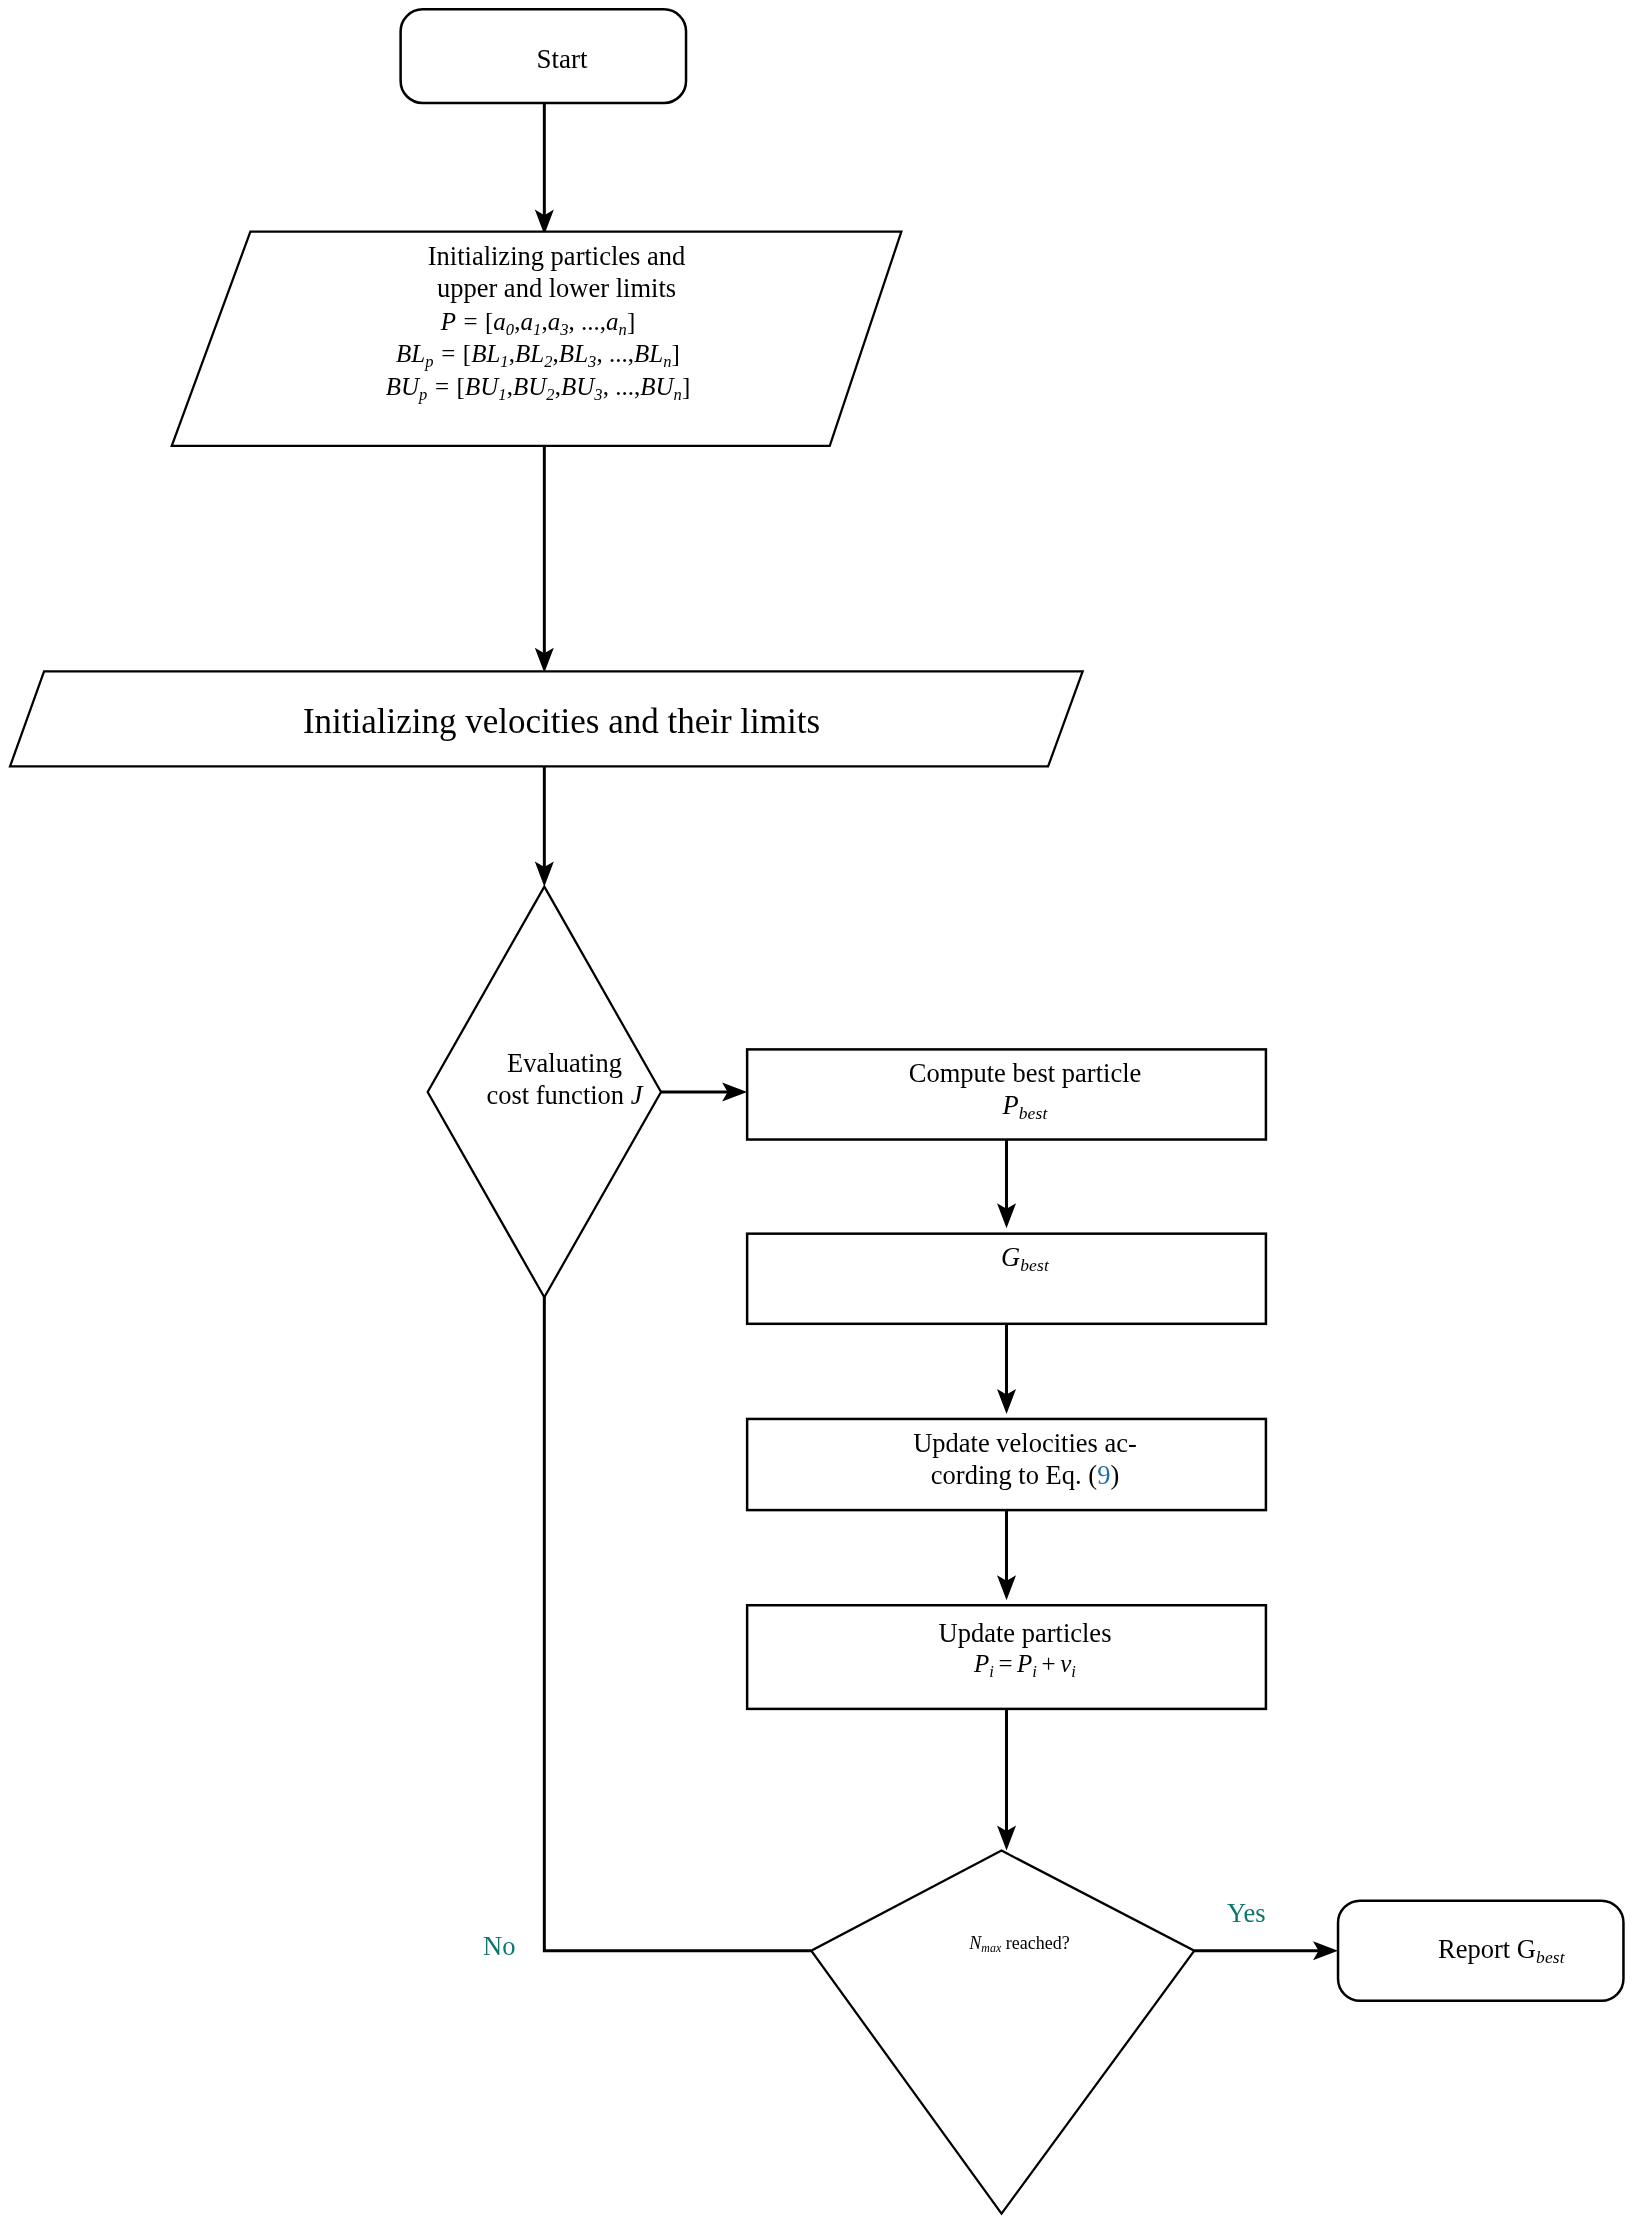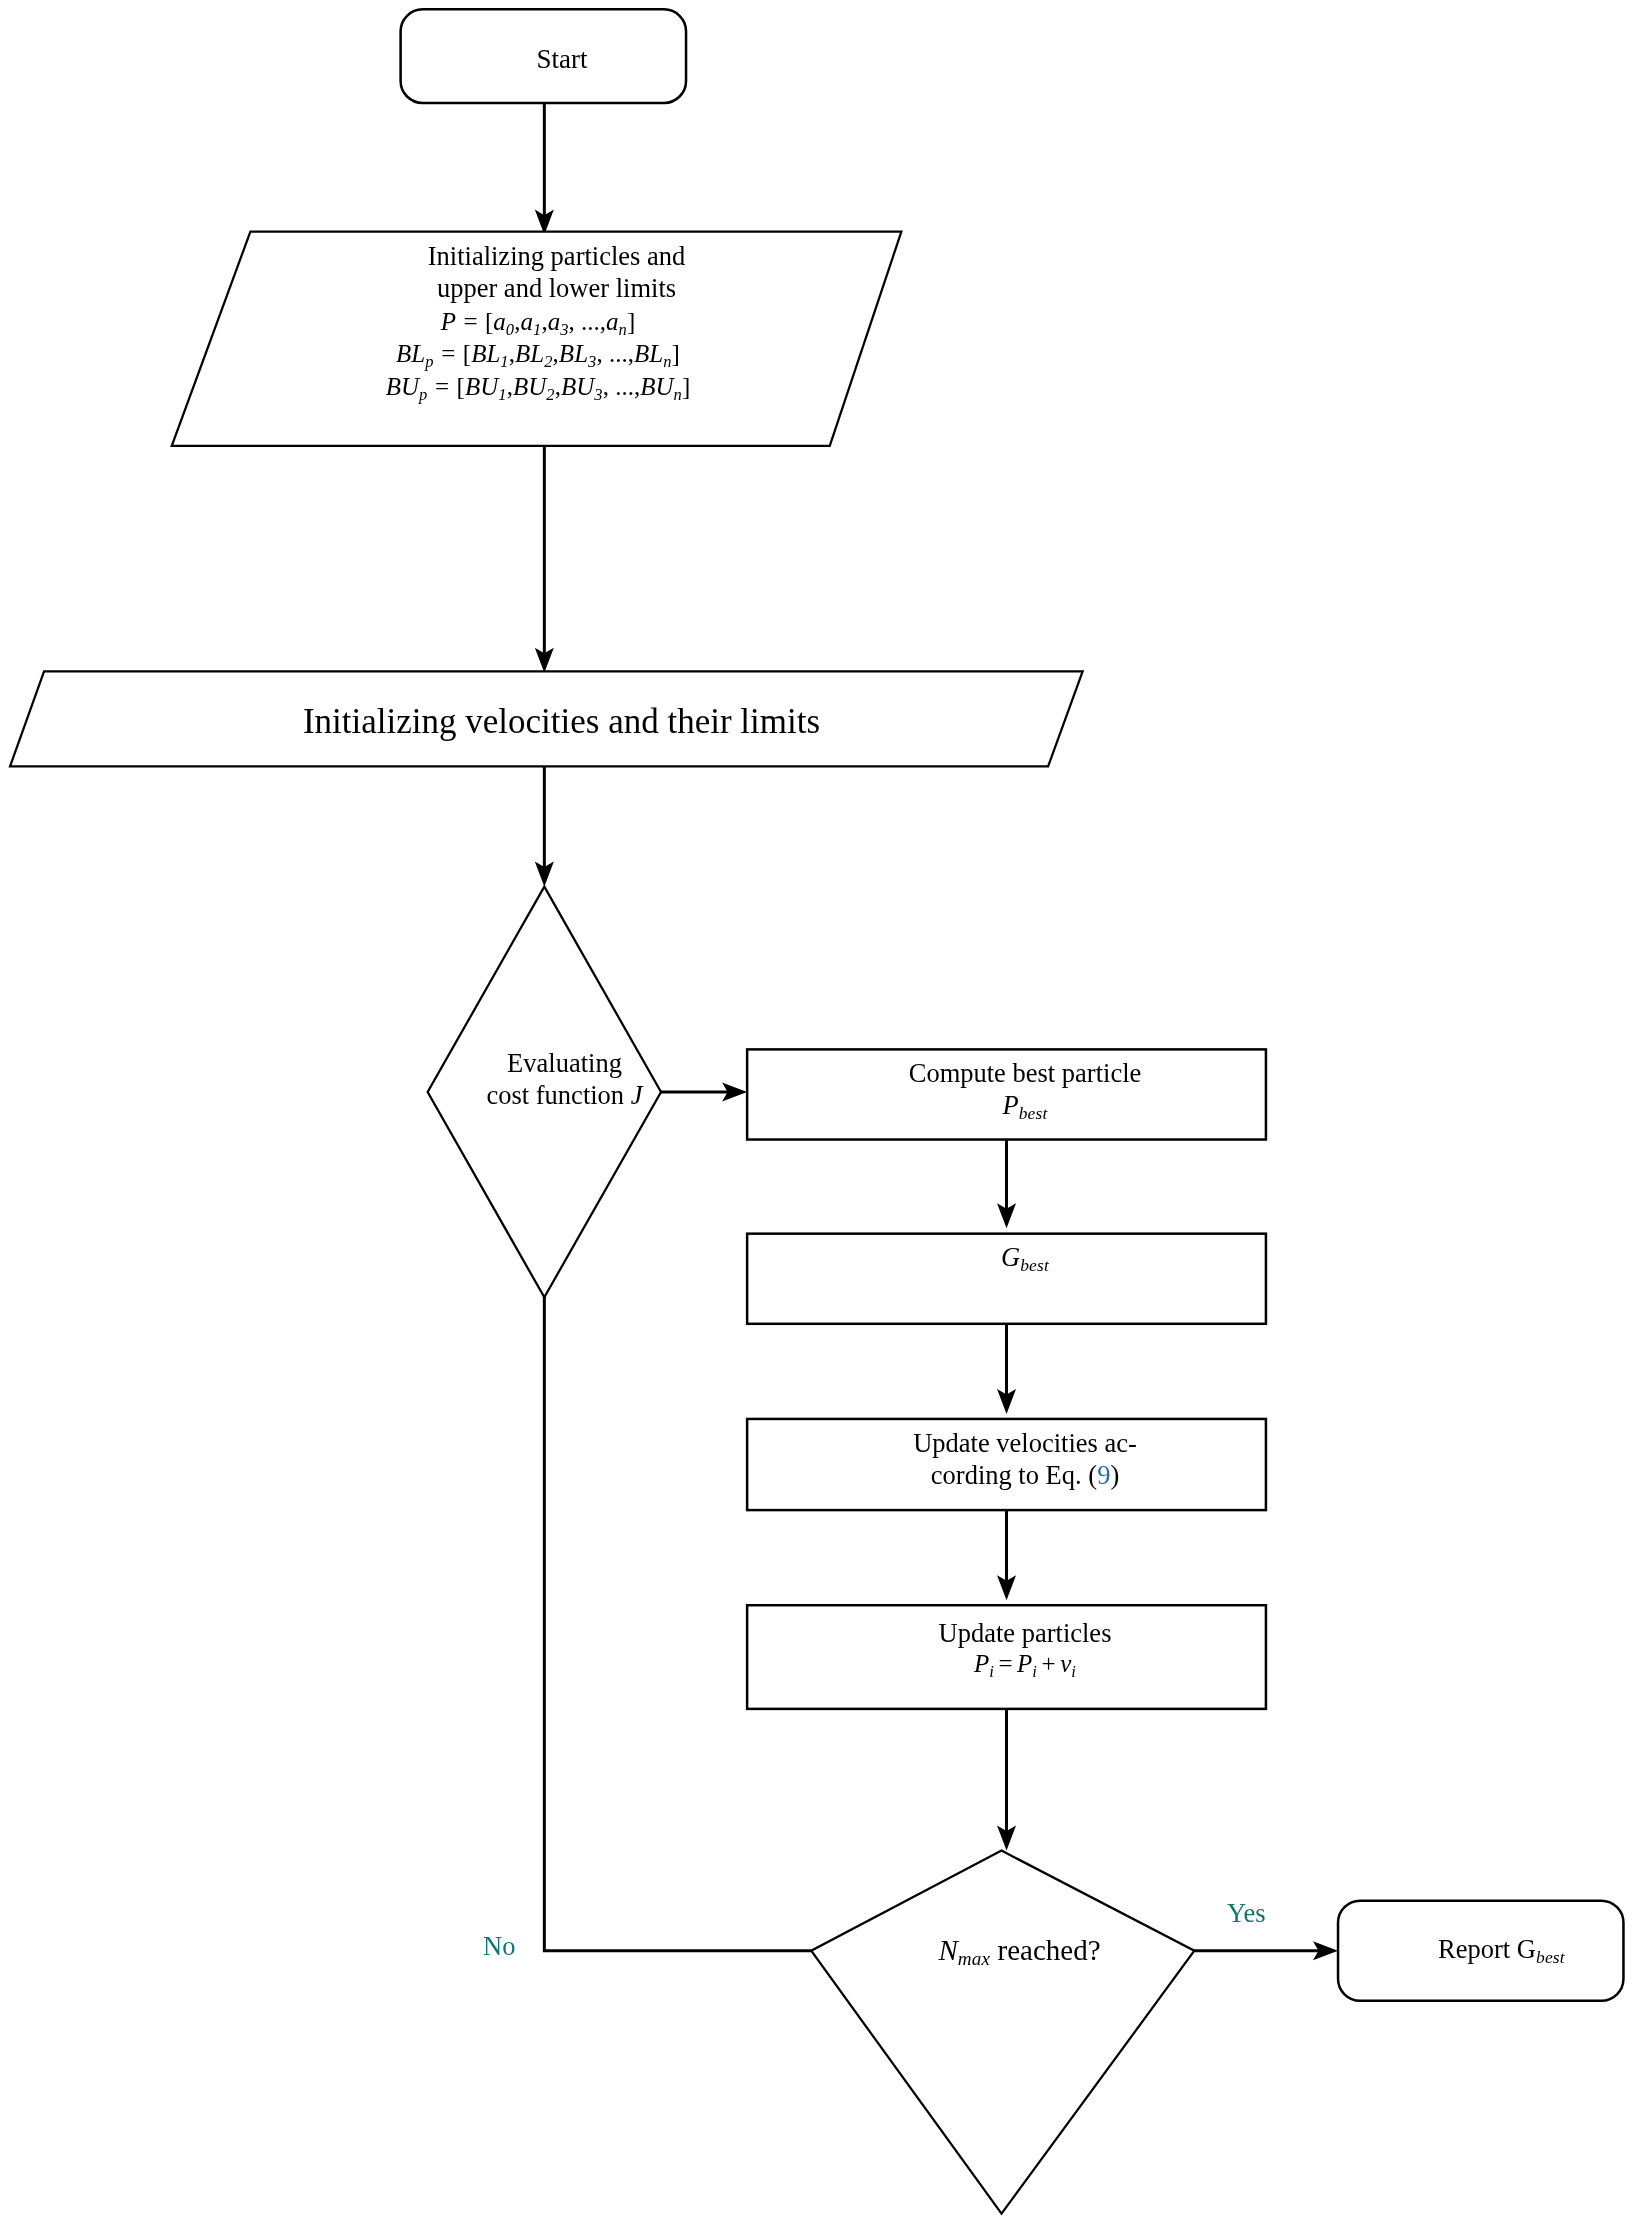--- a/index.html
+++ b/index.html
@@ -245,21 +245,21 @@
   <div class="node-text" style="left:747px; top:1427px; width:519px; font-size:26.5px;">
     <span class="ln">Update velocities ac-</span>
     <span class="ln"><span>cording to Eq. (</span><span class="eqref">9</span><span>)</span></span>
   </div>
 
   <div class="node-text" style="left:747px; top:1617px; width:519px; font-size:26.5px;text-align:center;">
     <span class="ln">Update particles</span>
     <span class="ln mathrow" style="font-size:25px;"><i class="mi">P</i><sub class="msub">i</sub><span class="op">=</span><i class="mi">P</i><sub class="msub">i</sub><span class="op">+</span><i class="mi">v</i><sub class="msub">i</sub></span>
   </div>
 
-  <div class="node-text" style="left:851px; top:1933px; width:300px; font-size:29px;">
+  <div class="node-text" style="left:851px; top:1933px; width:300px; font-size:18px;">
     <span class="ln"><i class="mi">N</i><sub class="msub">max</sub><span> reached?</span></span>
   </div>
 
   <div class="node-text" style="left:1338px; top:1933px; width:290px; font-size:26.5px;">
     <span class="ln"><span>Report G</span><sub class="msub">best</sub></span>
   </div>
 
   <div class="edge-label" style="left:483px; top:1931px; font-size:26.5px;">No</div>
 
   <div class="edge-label" style="left:1227px; top:1898px; font-size:26.5px;">Yes</div>

